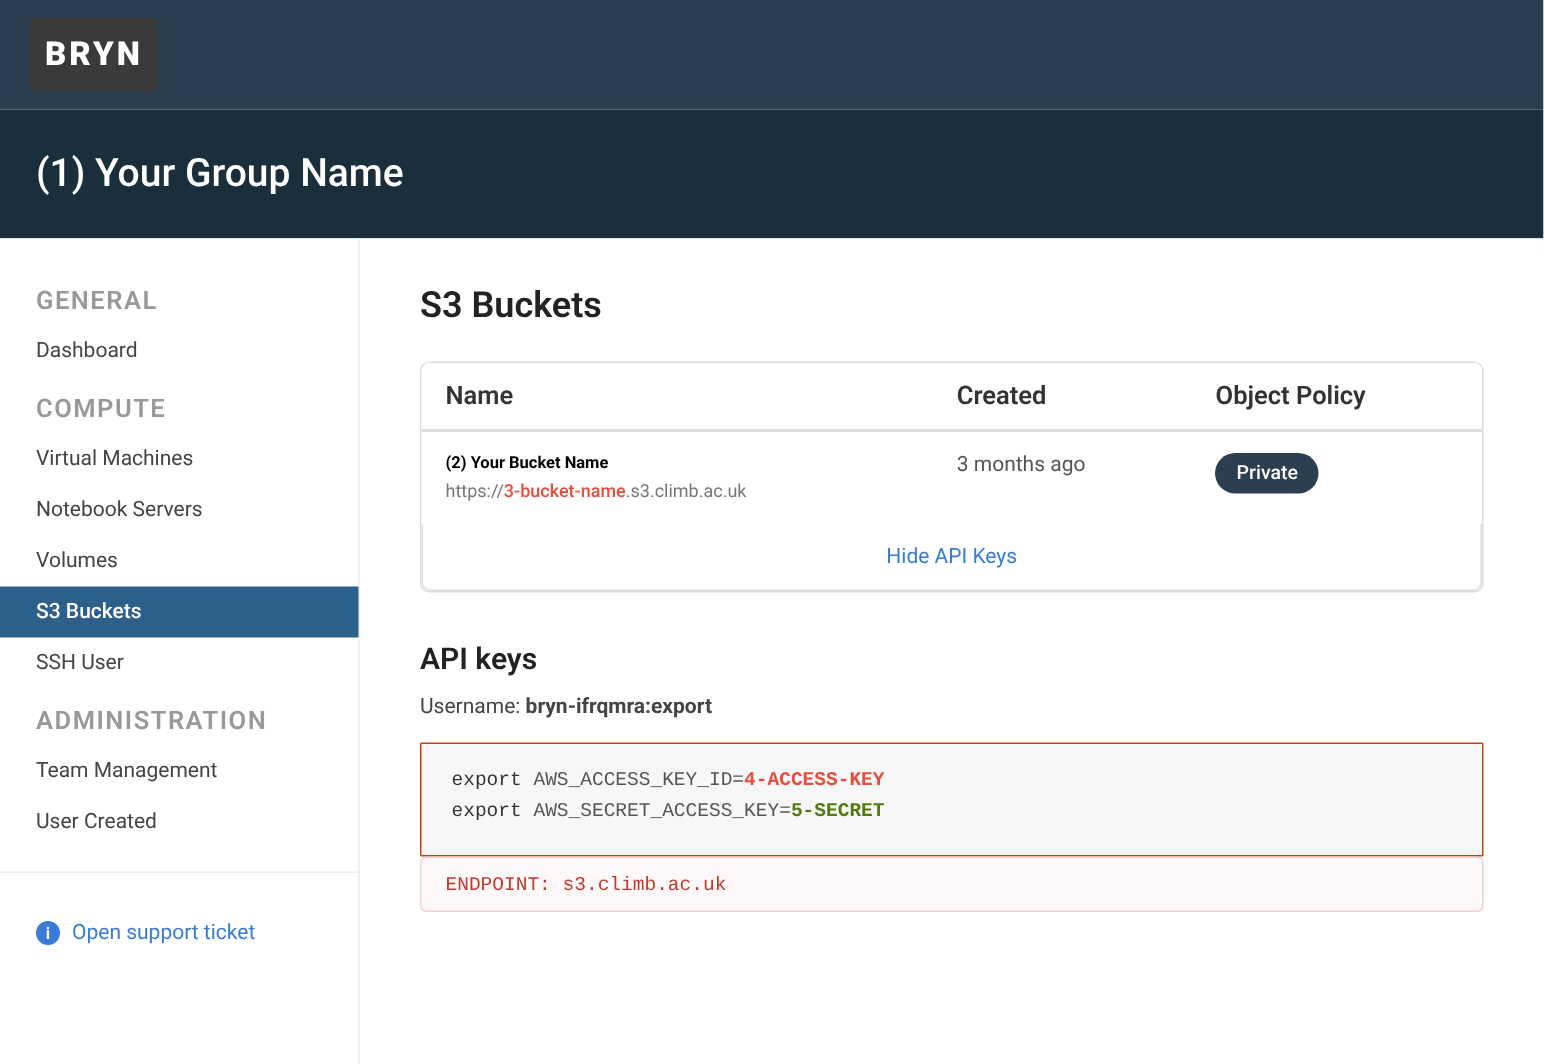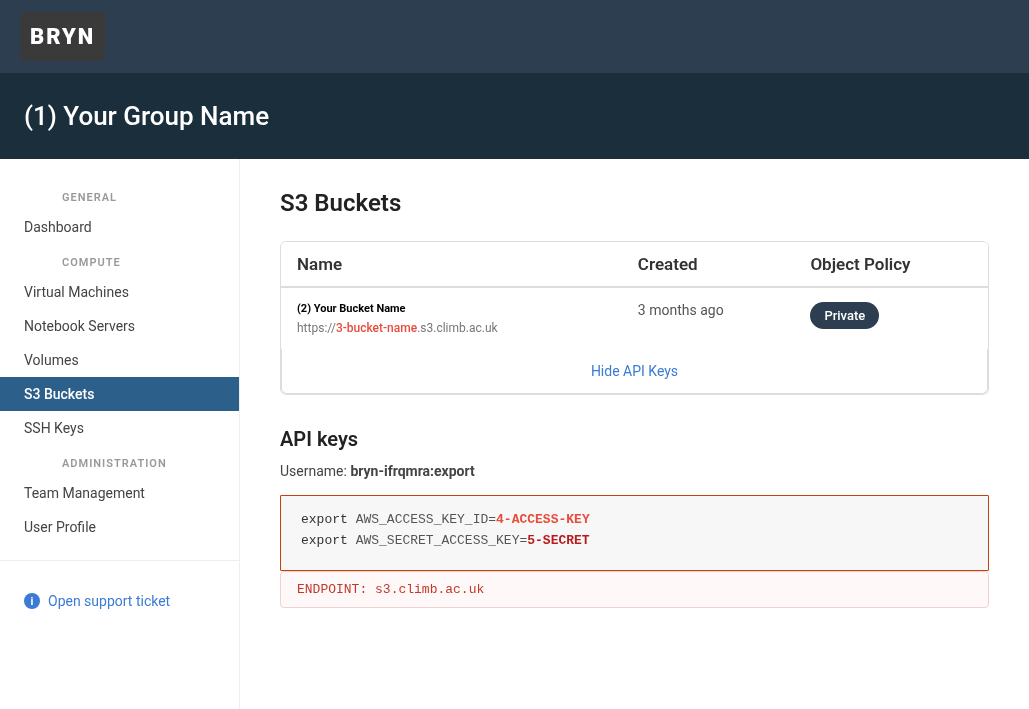--- a/index.html
+++ b/index.html
@@ -42,27 +42,26 @@
 
     
     #sidebar {
       width: 240px;
       min-width: 240px;
       background: white;
       padding: 20px 0;
       border-right: 1px solid #eee;
     }
     .sidebar-section-label {
-      font-size: 11px;
+      font-size: 17px;
       font-weight: 600;
       color: #999;
       letter-spacing: 1px;
       padding: 12px 24px 6px;
       text-transform: uppercase;
-      margin-left: 38px;
     }
     .sidebar-item {
       display: block;
       padding: 9px 24px;
       color: #444;
       text-decoration: none;
       cursor: pointer;
       font-size: 14px;
     }
     .sidebar-item.active {
@@ -221,21 +220,21 @@
       color: #333;
     }
     .code-var {
       color: #555;
     }
     .code-value-access {
       color: #e74c3c;
       font-weight: 600;
     }
     .code-value-secret {
-      color: #b91c1c;
+      color: #4d7c0f;
       font-weight: 600;
     }
     .endpoint-block {
       background: #fff8f8;
       border: 1px solid #f0d0d0;
       border-radius: 4px;
       padding: 10px 16px;
       font-family: 'Courier New', monospace;
       font-size: 13px;
       color: #c0392b;
@@ -257,25 +256,25 @@
   <nav id="sidebar">
 
     <div class="sidebar-section-label">GENERAL</div>
     <a class="sidebar-item">Dashboard</a>
 
     <div class="sidebar-section-label">COMPUTE</div>
     <a class="sidebar-item">Virtual Machines</a>
     <a class="sidebar-item">Notebook Servers</a>
     <a class="sidebar-item">Volumes</a>
     <a class="sidebar-item active">S3 Buckets</a>
-    <a class="sidebar-item">SSH Keys</a>
+    <a class="sidebar-item">SSH User</a>
 
     <div class="sidebar-section-label">ADMINISTRATION</div>
     <a class="sidebar-item">Team Management</a>
-    <a class="sidebar-item">User Profile</a>
+    <a class="sidebar-item">User Created</a>
 
     <hr class="sidebar-divider">
 
     <div class="support-link">
       <div class="support-icon">i</div>
       <span>Open support ticket</span>
     </div>
   </nav>
 
   <main id="main">

